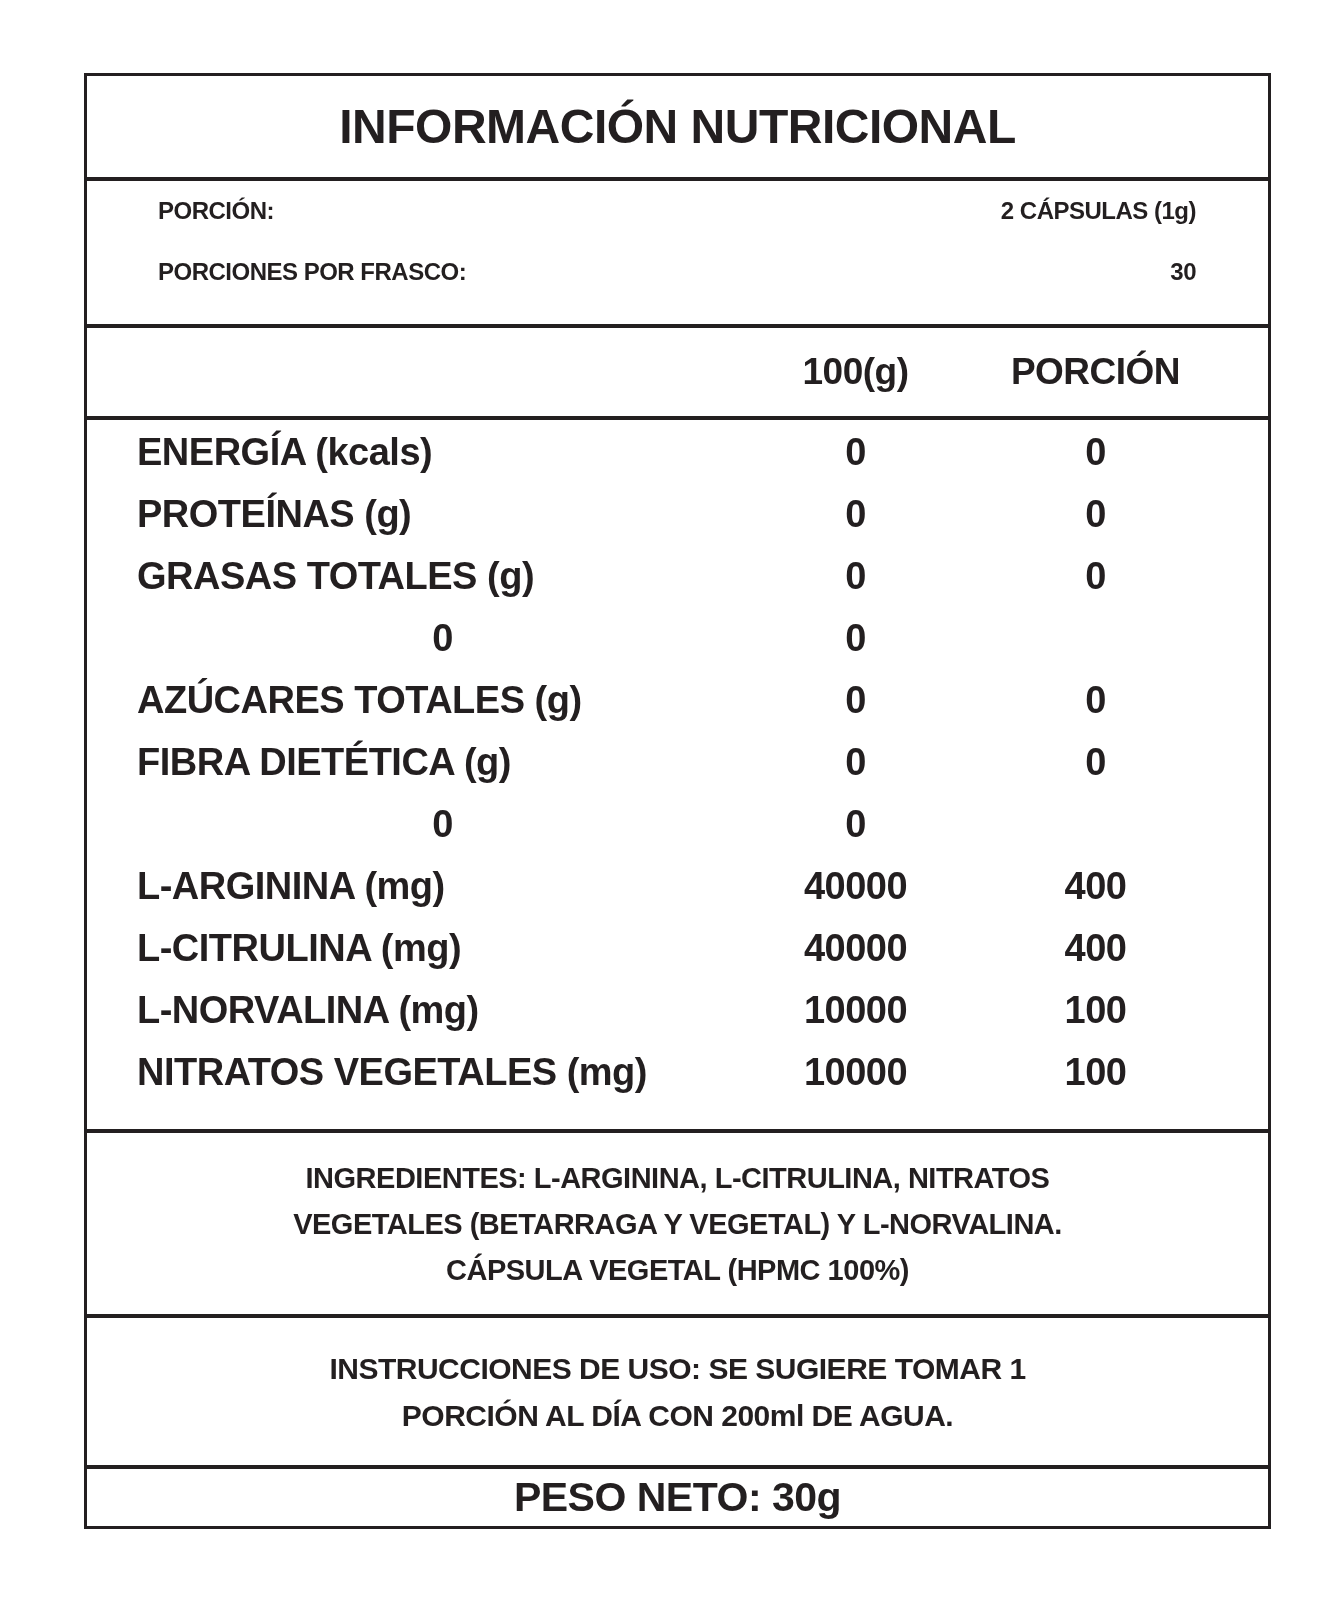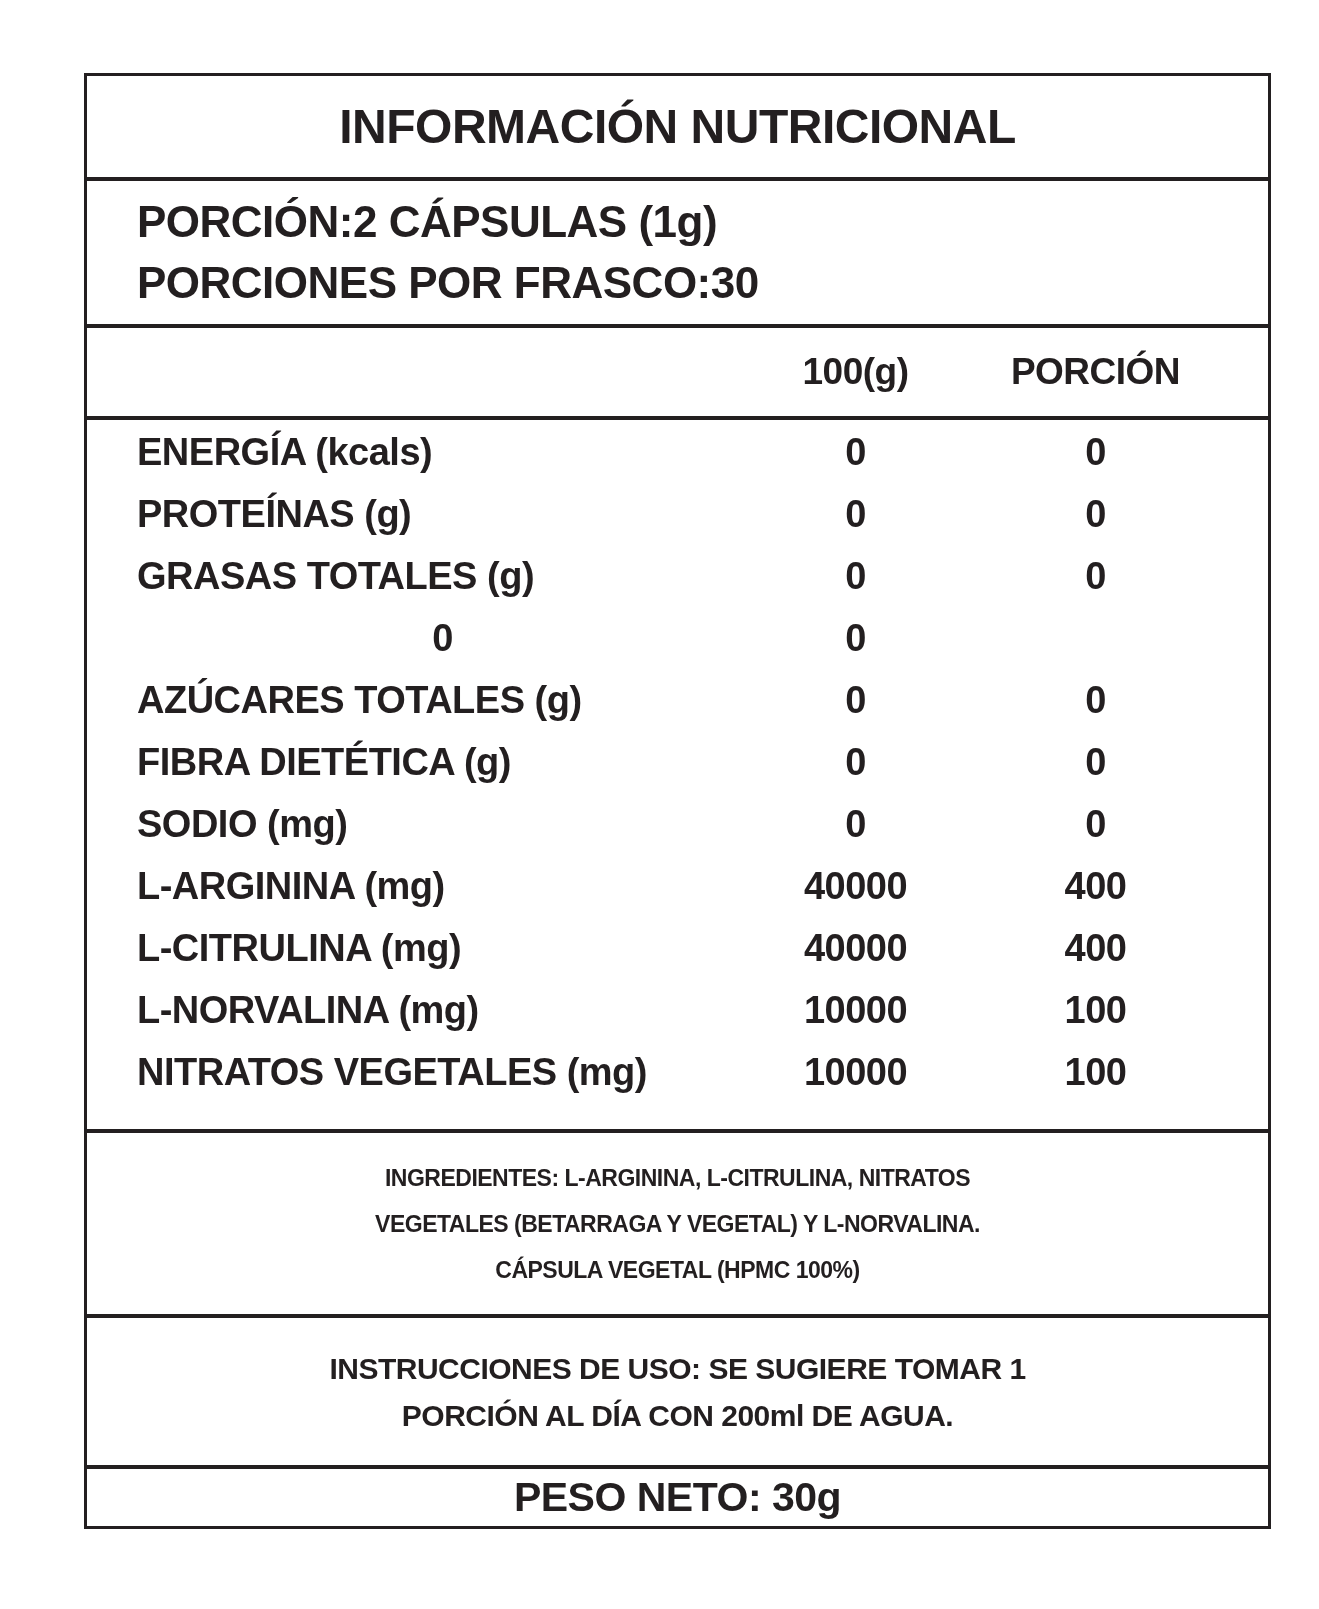--- a/index.html
+++ b/index.html
@@ -42,23 +42,25 @@
     font-size: 48px;
   }
 
   
   .serving-section {
     height: 147px;
     padding: 16px 72px 0 50px;
   }
   .serving-row {
     display: flex;
+    justify-content: space-between;
     align-items: baseline;
     height: 61px;
-    font-size: 44px;
+    font-size: 24px;
+    margin-left: 21px;
   }
 
   
   .grid-row {
     display: grid;
     grid-template-columns: 1fr 215px 265px;
     align-items: center;
   }
   .col-center { text-align: center; }
 
@@ -82,21 +84,21 @@
   
   .ingredients-section {
     height: 185px;
     display: flex;
     flex-direction: column;
     align-items: center;
     justify-content: center;
     text-align: center;
   }
   .ingredients-section .line {
-    font-size: 23px;
+    font-size: 29px;
     line-height: 46px;
   }
 
   
   .instructions-section {
     height: 151px;
     display: flex;
     flex-direction: column;
     align-items: center;
     justify-content: center;
@@ -168,21 +170,20 @@
       <span>AZÚCARES TOTALES (g)</span>
       <span class="col-center">0</span>
       <span class="col-center">0</span>
     </div>
     <div class="grid-row nutrient-row">
       <span>FIBRA DIETÉTICA (g)</span>
       <span class="col-center">0</span>
       <span class="col-center">0</span>
     </div>
     <div class="grid-row nutrient-row">
-      <span>SODIO (mg)</span>
       <span class="col-center">0</span>
       <span class="col-center">0</span>
     </div>
     <div class="grid-row nutrient-row">
       <span>L-ARGININA (mg)</span>
       <span class="col-center">40000</span>
       <span class="col-center">400</span>
     </div>
     <div class="grid-row nutrient-row">
       <span>L-CITRULINA (mg)</span>

